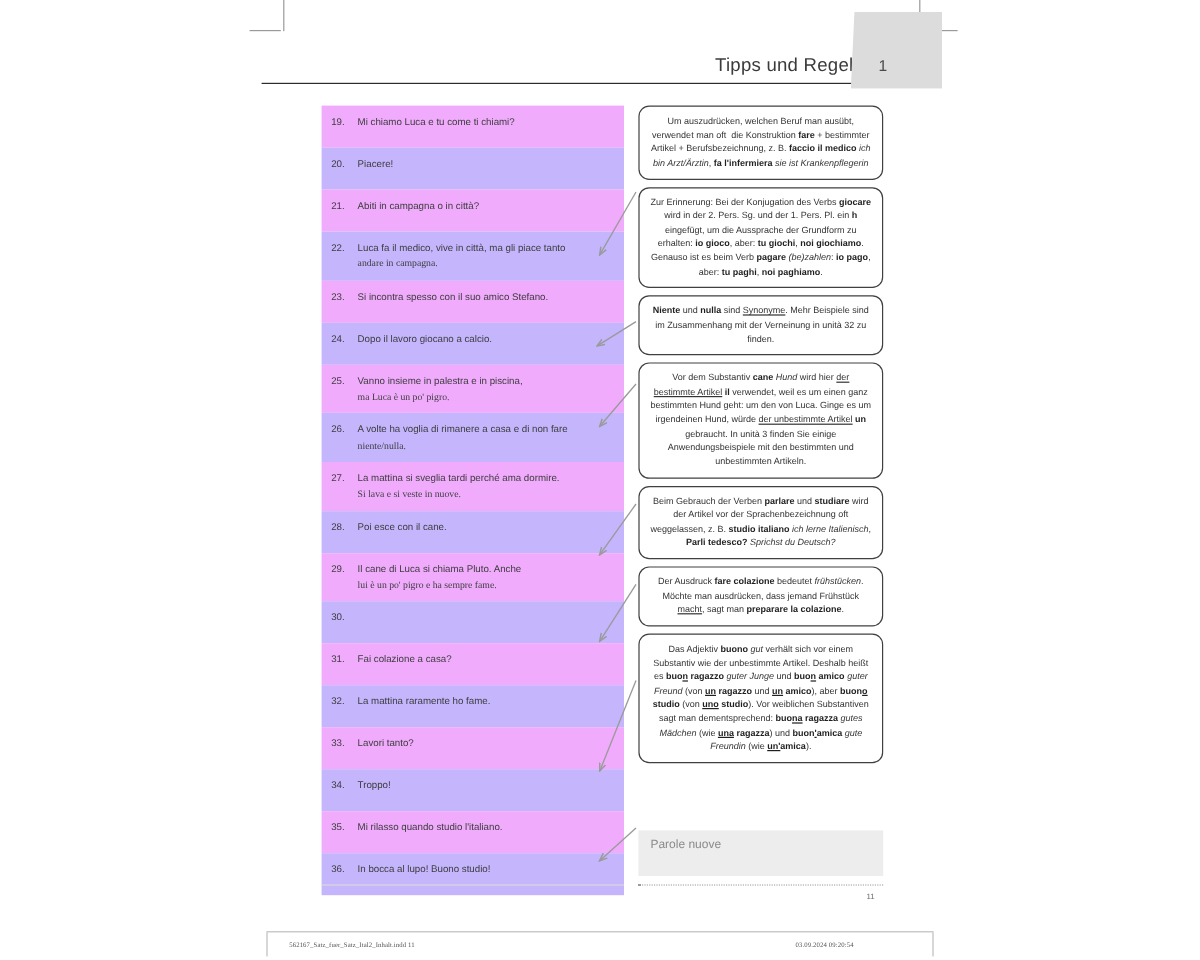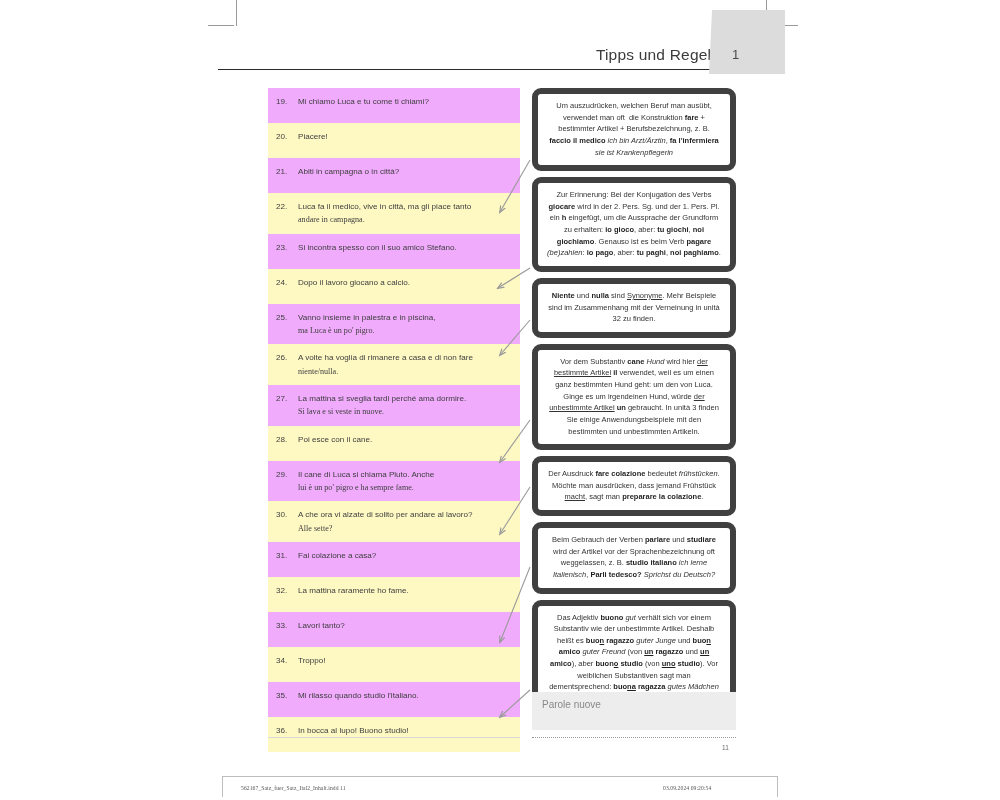--- a/index.html
+++ b/index.html
@@ -77,21 +77,21 @@
     box-sizing: border-box;
     padding: 7px 8px 7px 8px;
     display: flex;
     align-items: flex-start;
     font-size: 8.1px;
     color: #3d3d3d;
     line-height: 1.65;
     min-height: 35px;
   }
   .sentence-row.shade { background: #f0abfc; }
-  .sentence-row.plain { background: #fef9c3; }
+  .sentence-row.plain { background: #c4b5fd; }
   .sent-num {
     width: 22px;
     flex: 0 0 22px;
     text-align: left;
     color: #3d3d3d;
   }
   .sent-text {
     flex: 1 1 auto;
   }
   .sent-text .l2 { display: block; font-family: Liberation Serif, serif; }
@@ -103,21 +103,21 @@
   }
 
   
   #tip-column {
     position: absolute;
     left: 532px; top: 88px;
     width: 204px;
   }
   .tip-box {
     box-sizing: border-box;
-    border: 6px solid #404040;
+    border: 1px solid #404040;
     border-radius: 9px;
     background: #ffffff;
     padding: 6px 9px 7px 9px;
     margin-bottom: 6px;
     font-size: 7.5px;
     line-height: 1.55;
     color: #333333;
     text-align: center;
   }
   .tip-box b { font-weight: bold; color: #1f1f1f; }
@@ -246,21 +246,20 @@
       <div class="sentence-row plain">
         <span class="sent-num">28.</span>
         <span class="sent-text"><span class="l1">Poi esce con il cane.</span></span>
       </div>
       <div class="sentence-row shade">
         <span class="sent-num">29.</span>
         <span class="sent-text"><span class="l1">Il cane di Luca si chiama Pluto. Anche</span><span class="l2">lui è un po' pigro e ha sempre fame.</span></span>
       </div>
       <div class="sentence-row plain">
         <span class="sent-num">30.</span>
-        <span class="sent-text"><span class="l1">A che ora vi alzate di solito per andare al lavoro?</span><span class="l2">Alle sette?</span></span>
       </div>
       <div class="sentence-row shade">
         <span class="sent-num">31.</span>
         <span class="sent-text"><span class="l1">Fai colazione a casa?</span></span>
       </div>
       <div class="sentence-row plain">
         <span class="sent-num">32.</span>
         <span class="sent-text"><span class="l1">La mattina raramente ho fame.</span></span>
       </div>
       <div class="sentence-row shade">
@@ -280,22 +279,22 @@
         <span class="sent-text"><span class="l1">In bocca al lupo! Buono studio!</span></span>
       </div>
     </div>
   <div id="list-bottom-rule"></div>
 
   <div id="tip-column">
       <div class="tip-box">Um auszudrücken, welchen Beruf man ausübt, verwendet man oft&nbsp; die Konstruktion <b>fare</b> + bestimmter Artikel + Berufsbezeichnung, z.&nbsp;B. <b>faccio il medico</b> <i>ich bin Arzt/Ärztin</i>, <b>fa l'infermiera</b> <i>sie ist Krankenpflegerin</i></div>
       <div class="tip-box">Zur Erinnerung: Bei der Konjugation des Verbs <b>giocare</b> wird in der 2. Pers. Sg. und der 1. Pers. Pl. ein <b>h</b> eingefügt, um die Aussprache der Grundform zu erhalten: <b>io gioco</b>, aber: <b>tu giochi</b>, <b>noi giochiamo</b>. Genauso ist es beim Verb <b>pagare</b> <i>(be)zahlen</i>: <b>io pago</b>, aber: <b>tu paghi</b>, <b>noi paghiamo</b>.</div>
       <div class="tip-box"><b>Niente</b> und <b>nulla</b> sind <u>Synonyme</u>. Mehr Beispiele sind im Zusammenhang mit der Verneinung in unità 32 zu finden.</div>
       <div class="tip-box">Vor dem Substantiv <b>cane</b> <i>Hund</i> wird hier <u>der bestimmte Artikel</u> <b>il</b> verwendet, weil es um einen ganz bestimmten Hund geht: um den von Luca. Ginge es um irgendeinen Hund, würde <u>der unbestimmte Artikel</u> <b>un</b> gebraucht. In unità 3 finden Sie einige Anwendungsbeispiele mit den bestimmten und unbestimmten Artikeln.</div>
+      <div class="tip-box">Beim Gebrauch der Verben <b>parlare</b> und <b>studiare</b> wird der Artikel vor der Sprachenbezeichnung oft weggelassen, z.&nbsp;B. <b>studio italiano</b> <i>ich lerne Italienisch</i>, <b>Parli tedesco?</b> <i>Sprichst du Deutsch?</i></div>
       <div class="tip-box">Der Ausdruck <b>fare colazione</b> bedeutet <i>frühstücken</i>. Möchte man ausdrücken, dass jemand Frühstück <u>macht</u>, sagt man <b>preparare la colazione</b>.</div>
-      <div class="tip-box">Beim Gebrauch der Verben <b>parlare</b> und <b>studiare</b> wird der Artikel vor der Sprachenbezeichnung oft weggelassen, z.&nbsp;B. <b>studio italiano</b> <i>ich lerne Italienisch</i>, <b>Parli tedesco?</b> <i>Sprichst du Deutsch?</i></div>
       <div class="tip-box">Das Adjektiv <b>buono</b> <i>gut</i> verhält sich vor einem Substantiv wie der unbestimmte Artikel. Deshalb heißt es <b>buo<u>n</u> ragazzo</b> <i>guter Junge</i> und <b>buo<u>n</u> amico</b> <i>guter Freund</i> (von <b><u>un</u> ragazzo</b> und <b><u>un</u> amico</b>), aber <b>buon<u>o</u> studio</b> (von <b><u>uno</u> studio</b>). Vor weiblichen Substantiven sagt man dementsprechend: <b>buo<u>na</u> ragazza</b> <i>gutes Mädchen</i> (wie <b><u>una</u> ragazza</b>) und <b>buon<u>'</u>amica</b> <i>gute Freundin</i> (wie <b><u>un'</u>amica</b>).</div>
     </div>
 
   <svg id="connectors" viewBox="0 0 1000 800">
     <defs>
       <marker id="arrowhead" markerWidth="7" markerHeight="7" refX="5.5" refY="3" orient="auto">
         <path d="M0,0.6 L6,3 L0,5.4" fill="none" stroke="#9a9a9a" stroke-width="1.1"></path>
       </marker>
     </defs>
     <g stroke="#9a9a9a" stroke-width="1.1" fill="none" marker-end="url(#arrowhead)">

